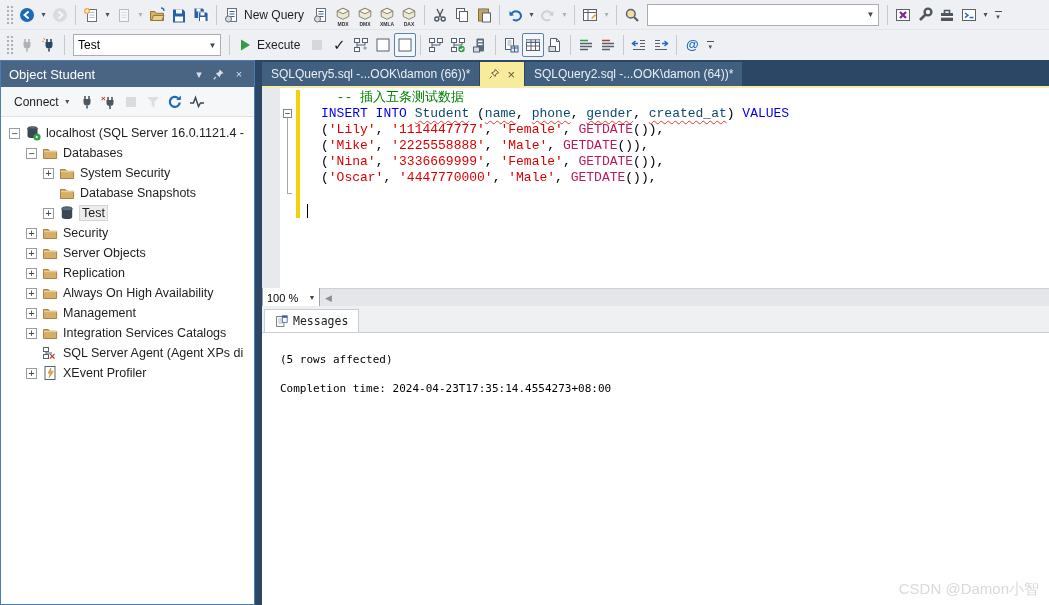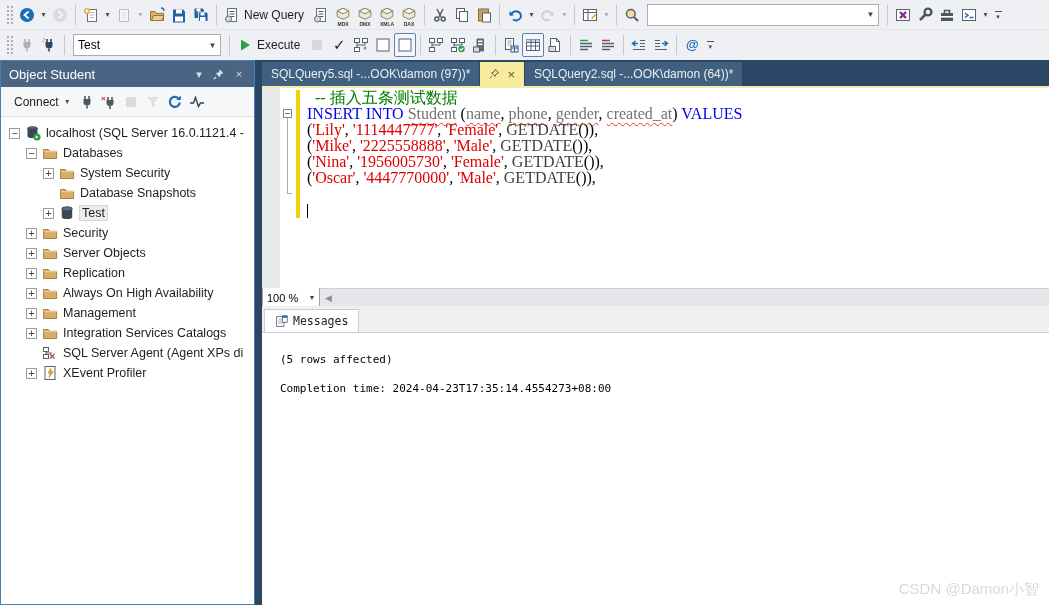--- a/index.html
+++ b/index.html
@@ -69,26 +69,26 @@
   .editor { height:200px; display:flex; position:relative; background:#fff; overflow:hidden; }
   .ed-indicator { width:18px; background:#E8E9EC; }
   .ed-outline { width:16px; position:relative; }
   .fold-box { position:absolute; left:3px; top:21px; width:9px; height:9px; border:1px solid #848484;
     background:#fff; font-size:9px; line-height:7px; text-align:center; color:#333;
     font-family:"DejaVu Sans Mono",monospace; }
   .fold-line { position:absolute; left:7px; top:30px; width:5px; height:76px;
     border-left:1px solid #A8A8A8; border-bottom:1px solid #A8A8A8; }
   .ed-changecol { width:5px; position:relative; background:#fff; }
   .change-bar { position:absolute; left:0; top:2px; width:4px; height:128px; background:#F2D109; }
-  .ed-code { flex:1; position:relative; padding:2px 0 0 6px;
-    font-family:Liberation Serif, serif; font-size:16px; }
+  .ed-code { flex:1; position:relative; padding:2px 0 0 20px;
+    font-family:Liberation Mono, monospace; font-size:13px; }
   .code-line { height:16px; line-height:16px; white-space:pre; }
   .tk-c { color:#008000; } .tk-k { color:#0000EE; } .tk-p { color:#000; }
-  .tk-s { color:#DD0000; } .tk-f { color:#404040; }
-  .tk-e { color:#737373; text-decoration-line:underline; text-decoration-style:wavy;
+  .tk-s { color:#DD0000; } .tk-f { color:#be185d; }
+  .tk-e { color:#0c4a6e; text-decoration-line:underline; text-decoration-style:wavy;
     text-decoration-color:#E03C31; text-decoration-thickness:1px; text-underline-offset:2.5px; }
   .ed-caret { position:absolute; left:6px; top:116px; width:1px; height:14px; background:#000; }
 
   
   .ed-bottom { height:18px; display:flex; align-items:center; background:#E4E6E9; border-top:1px solid #CDD0D5; }
   .zoom-box { display:flex; align-items:center; height:35px; background:#fff; border:1px solid #9AA5B1;
     font-size:11px; padding-left:4px; width:58px; }
   .zoom-box .combo-caret { width:14px; text-align:center; font-size:7px; color:#444; }
   .hscroll-btn { width:17px; height:16px; display:flex; align-items:center; justify-content:center;
     color:#8B9097; font-size:9px; }
@@ -727,21 +727,21 @@
             <span class="tree-label">XEvent Profiler</span>
           </div>
         </div>
     </aside>
 
     <div class="splitter"></div>
 
     <div class="doc">
       <div class="tabstrip" id="tabs">
           <div class="tab">
-            <span>SQLQuery5.sql -...OOK\damon (97))*</span>
+            <span>SQLQuery5.sql -...OOK\damon (66))*</span>
           </div>
           <div class="tab active">
             <span class="tab-ic"><svg width="11" height="11" viewBox="0 0 16 16">
                 <path d="M9 2 l5 5 -3.2 1 -2 4.2 -5 -5 4.2 -2z" fill="none" stroke="#5A5744" stroke-width="1.4"></path>
                 <line x1="4" y1="12" x2="1" y2="15" stroke="#5A5744" stroke-width="1.4"></line>
               </svg></span>
             <span class="tab-ic" style="font-size: 13px;">×</span>
           </div>
           <div class="tab">
             <span>SQLQuery2.sql -...OOK\damon (64))*</span>
@@ -756,21 +756,21 @@
         </div>
         <div class="ed-changecol">
           <div class="change-bar"></div>
         </div>
         <div class="ed-code" id="code">
           <div class="ed-caret"></div>
         <div class="code-line"><span class="tk-p">  </span><span class="tk-c">-- 插入五条测试数据</span></div>
             <div class="code-line"><span class="tk-k">INSERT INTO</span><span class="tk-p"> </span><span class="tk-e">Student</span><span class="tk-p"> (</span><span class="tk-e">name</span><span class="tk-p">, </span><span class="tk-e">phone</span><span class="tk-p">, </span><span class="tk-e">gender</span><span class="tk-p">, </span><span class="tk-e">created_at</span><span class="tk-p">) </span><span class="tk-k">VALUES</span></div>
             <div class="code-line"><span class="tk-p">(</span><span class="tk-s">'Lily'</span><span class="tk-p">, </span><span class="tk-s">'1114447777'</span><span class="tk-p">, </span><span class="tk-s">'Female'</span><span class="tk-p">, </span><span class="tk-f">GETDATE</span><span class="tk-p">()),</span></div>
             <div class="code-line"><span class="tk-p">(</span><span class="tk-s">'Mike'</span><span class="tk-p">, </span><span class="tk-s">'2225558888'</span><span class="tk-p">, </span><span class="tk-s">'Male'</span><span class="tk-p">, </span><span class="tk-f">GETDATE</span><span class="tk-p">()),</span></div>
-            <div class="code-line"><span class="tk-p">(</span><span class="tk-s">'Nina'</span><span class="tk-p">, </span><span class="tk-s">'1956005730'</span><span class="tk-p">, </span><span class="tk-s">'Female'</span><span class="tk-p">, </span><span class="tk-f">GETDATE</span><span class="tk-p">()),</span></div>
+            <div class="code-line"><span class="tk-p">(</span><span class="tk-s">'Nina'</span><span class="tk-p">, </span><span class="tk-s">'3336669999'</span><span class="tk-p">, </span><span class="tk-s">'Female'</span><span class="tk-p">, </span><span class="tk-f">GETDATE</span><span class="tk-p">()),</span></div>
             <div class="code-line"><span class="tk-p">(</span><span class="tk-s">'Oscar'</span><span class="tk-p">, </span><span class="tk-s">'4447770000'</span><span class="tk-p">, </span><span class="tk-s">'Male'</span><span class="tk-p">, </span><span class="tk-f">GETDATE</span><span class="tk-p">()),</span></div>
           </div>
       </div>
 
       <div class="ed-bottom">
         <div class="zoom-box">
           <span>100 %</span>
           <span style="flex:1"></span>
           <span class="combo-caret">▼</span>
         </div>

